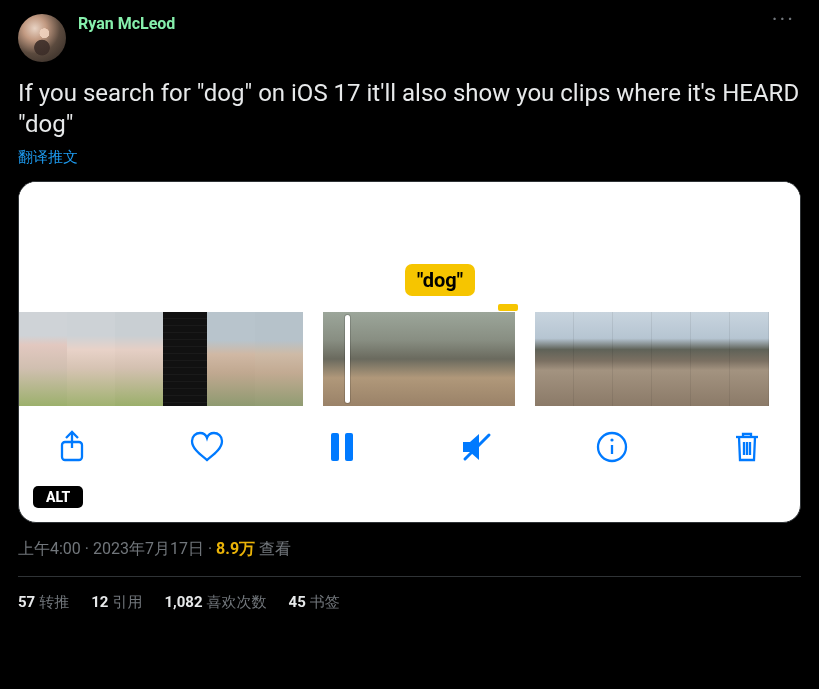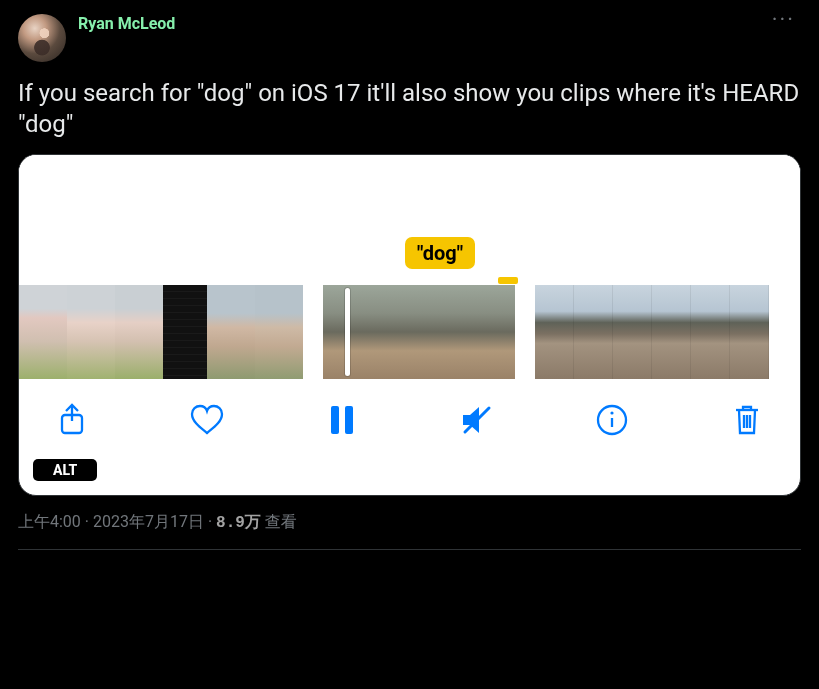--- a/index.html
+++ b/index.html
@@ -141,29 +141,29 @@
     cursor: pointer;
     display: flex; align-items: center; justify-content: center;
   }
   .alt-badge {
     position: absolute;
     left: 14px; bottom: 14px;
     background: #000;
     color: #fff;
     font-weight: 800;
     font-size: 14px;
-    padding: 3px 20px;
+    padding: 3px 13px;
     border-radius: 5px;
   }
   .meta {
     margin-top: 16px;
     font-size: 16px;
     color: #71767b;
   }
-  .meta .bold { color: #a3a3a3; font-weight: 700; font-family: Liberation Mono, monospace; }
+  .meta .bold { color: #eab308; font-weight: 700; }
   .divider {
     height: 1px; background: #2f3336;
     margin-top: 16px;
   }
   .stats {
     display: flex;
     gap: 22px;
     padding: 16px 0;
     font-size: 15px;
     color: #71767b;
@@ -179,20 +179,21 @@
   <div class="header">
     <div class="avatar"></div>
     <div class="name-block">
       <div class="display-name">Ryan McLeod</div>
     </div>
     <div class="more">···</div>
   </div>
 
   <div class="body-text">If you search for "dog" on iOS 17 it'll also show you clips where it's HEARD "dog"</div>
 
+  <div class="translate">翻译推文</div>
 
   <div class="media">
     <div class="media-header">
       <div class="dog-tag">"dog"</div>
       <div class="tick"></div>
     </div>
     <div class="clips">
       <div class="clip-group g1">
         <div class="frame"></div>
         <div class="frame"></div>
@@ -260,14 +261,20 @@
     </div>
     <div class="alt-badge">ALT</div>
   </div>
 
   <div class="meta">
     <span>上午4:00</span><span> · </span><span>2023年7月17日</span><span> · </span><span class="bold">8.9万</span><span> 查看</span>
   </div>
 
   <div class="divider"></div>
 
+  <div class="stats">
+    <div><b>57</b><span>转推</span></div>
+    <div><b>12</b><span>引用</span></div>
+    <div><b>1,082</b><span>喜欢次数</span></div>
+    <div><b>45</b><span>书签</span></div>
+  </div>
 
 </div>
 
 </body></html>

